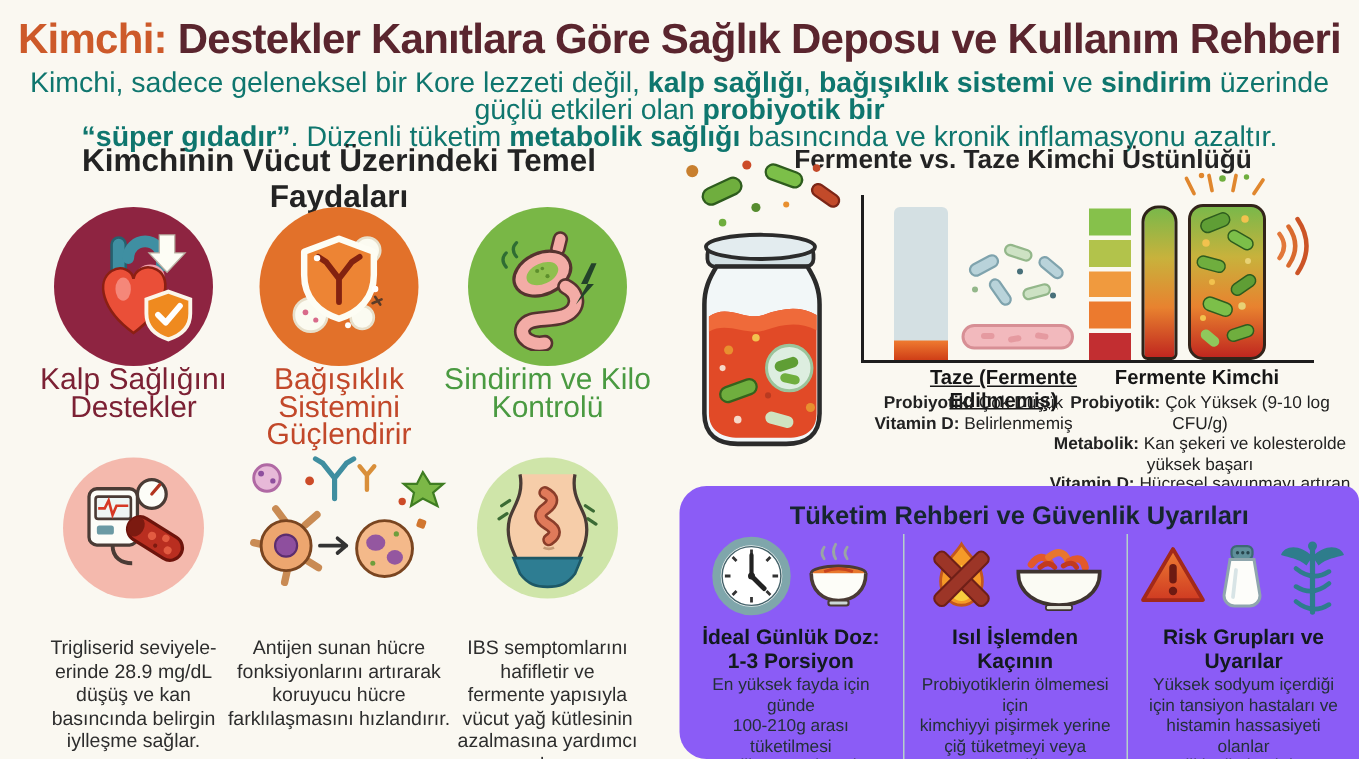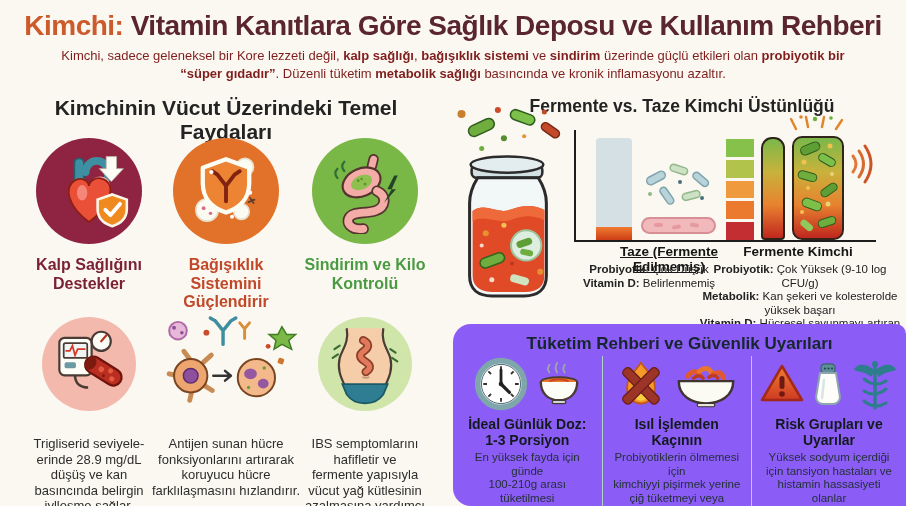--- a/index.html
+++ b/index.html
@@ -3,29 +3,29 @@
 <meta charset="utf-8">
 <style>
   html,body{margin:0;padding:0;}
   #canvas{position:relative;width:906px;height:506px;background:#faf8f1;overflow:hidden;
     font-family:"Liberation Sans","DejaVu Sans",sans-serif;color:#2d2d2d;}
   .ml{white-space:pre-line;}
   
   #main-title{position:absolute;top:10px;left:0;width:100%;text-align:center;
     font-size:28px;font-weight:800;letter-spacing:-0.5px;margin:0;}
   #subtitle{position:absolute;top:47px;left:0;width:100%;text-align:center;
-    font-size:13px;line-height:18px;color:#7f1d1d;}
+    font-size:19px;line-height:18px;color:#0f766e;}
   
   #benefits-header{position:absolute;left:6px;top:96px;width:440px;text-align:center;
     font-size:21px;font-weight:bold;color:#232323;}
   .bcol{position:absolute;top:130px;width:150px;text-align:center;}
   #bcol1{left:14px;} #bcol2{left:151px;} #bcol3{left:290px;}
   .bcircle{width:106px;height:106px;border-radius:50%;margin:8px auto 0;
     display:flex;align-items:center;justify-content:center;}
-  .btitle{margin-top:12px;height:60px;font-size:16px;line-height:18.5px;font-weight:bold;}
+  .btitle{margin-top:0;height:60px;font-size:20px;line-height:18.5px;font-weight:normal;}
   .bicon2{height:96px;display:flex;align-items:center;justify-content:center;}
   .bcircle2{width:94px;height:94px;border-radius:50%;display:flex;align-items:center;justify-content:center;}
   .bdetail{margin-top:24px;font-size:13px;line-height:15.5px;color:#2d2d2d;}
   
   #cmp-header{position:absolute;left:470px;top:96px;width:424px;text-align:center;
     font-size:17.5px;font-weight:bold;color:#232323;}
   #jar-illustration{position:absolute;left:451px;top:106px;}
   #chart{position:absolute;left:574px;top:130px;width:300px;height:110px;
     border-left:2.5px solid #1d1d1d;border-bottom:2.5px solid #1d1d1d;}
   #taze-track{position:absolute;left:20px;top:8px;bottom:0;width:36px;border-radius:4px 4px 0 0;}
@@ -56,21 +56,21 @@
   .gtitle{min-height:32px;font-size:14px;font-weight:bold;line-height:16px;color:#121a1e;
     display:flex;align-items:center;justify-content:center;}
   .gbody{margin-top:3px;font-size:11.5px;line-height:13.5px;color:#243038;}
   b{font-weight:bold;}
 </style>
 </head>
 <body>
 
 <div id="canvas">
 
-  <h1 id="main-title"><span style="color: rgb(205, 90, 42);">Kimchi:</span><span style="color: rgb(90, 37, 46);"> Vitamin Kanıtlara Göre Sağlık Deposu ve Kullanım Rehberi</span></h1>
+  <h1 id="main-title"><span style="color: rgb(205, 90, 42);">Kimchi:</span><span style="color: rgb(90, 37, 46);"> Destekler Kanıtlara Göre Sağlık Deposu ve Kullanım Rehberi</span></h1>
   <div id="subtitle">
     <div><span>Kimchi, sadece geleneksel bir Kore lezzeti değil, </span><b>kalp sağlığı</b><span>, </span><b>bağışıklık sistemi</b><span> ve </span><b>sindirim</b><span> üzerinde güçlü etkileri olan </span><b>probiyotik bir</b></div>
     <div><b>“süper gıdadır”</b><span>. Düzenli tüketim </span><b>metabolik sağlığı</b><span> basıncında ve kronik inflamasyonu azaltır.</span></div>
   </div>
 
   <div id="benefits-header">Kimchinin Vücut Üzerindeki Temel Faydaları</div>
 
   <div class="bcol" id="bcol1">
     <div class="bcircle" style="background: rgb(142, 36, 65);">
       <svg width="86" height="86" viewBox="0 0 100 100">

